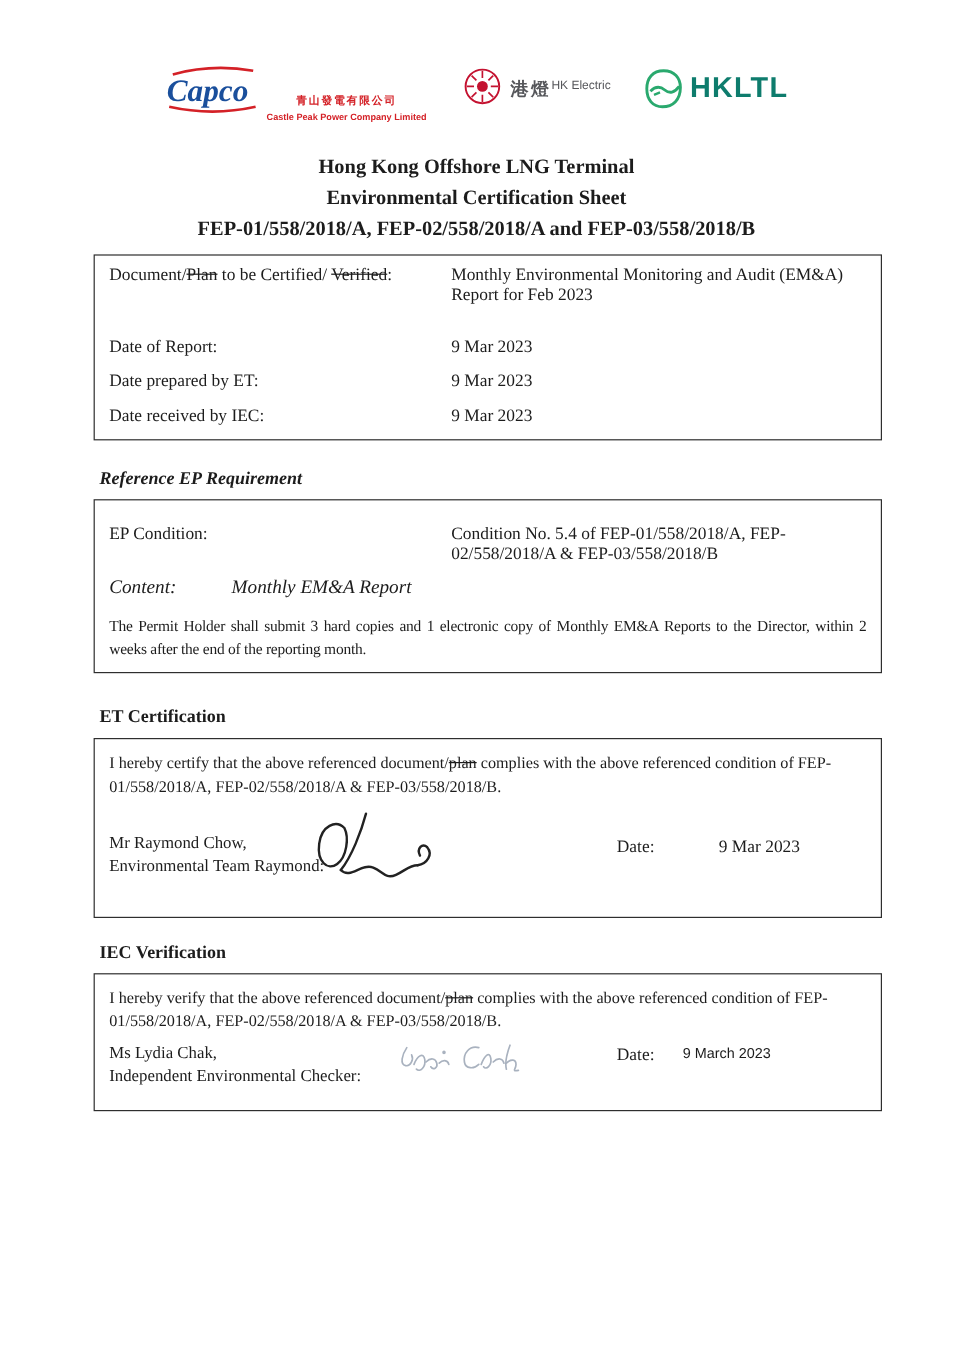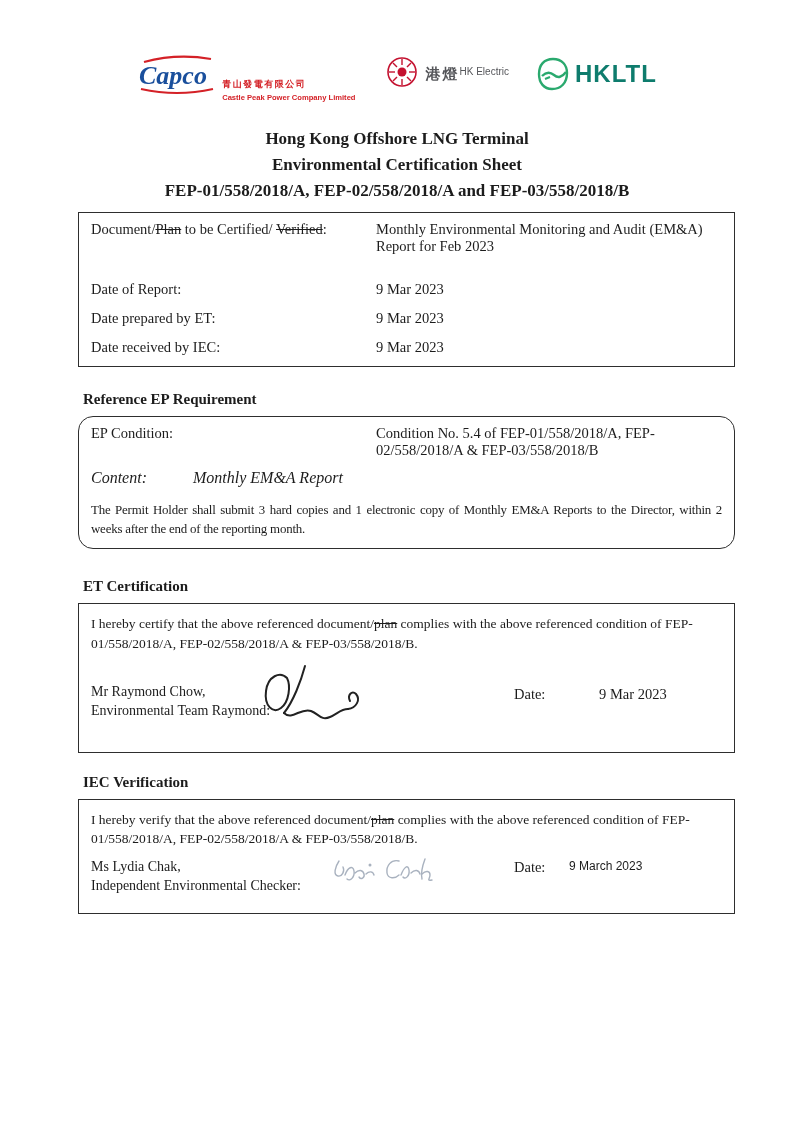--- a/index.html
+++ b/index.html
@@ -4,54 +4,54 @@
 <style>
   * { margin:0; padding:0; box-sizing:border-box; }
   html,body { background:#ffffff; }
   .page {
     position:relative; width:794px; height:1123px; background:#ffffff;
     font-family:"Liberation Serif", serif; color:#1c1c1c; overflow:hidden;
   }
   
   .logo-row {
     display:flex; align-items:center; justify-content:center;
-    gap:28px; padding-top:46px;
+    gap:28px; padding-top:46px;text-align:center;
   }
   .capco-logo { display:flex; align-items:center; gap:5px; }
   .capco-red-text { display:flex; flex-direction:column; justify-content:center; }
   .capco-cn { color:#d42127; font-weight:bold; font-size:9px; letter-spacing:1.5px; font-family:"DejaVu Sans", sans-serif;margin-top:32px; }
   .capco-en { color:#d42127; font-weight:bold; font-size:7.6px; font-family:"Liberation Sans", sans-serif; margin-top:2px; }
   .hke-logo { display:flex; align-items:center; gap:6px; }
   .hke-text { display:flex; align-items:flex-start; }
   .hke-cn { color:#55565a; font-size:15px; font-weight:bold; font-family:"DejaVu Sans", sans-serif; letter-spacing:2px; }
   .hke-en { color:#55565a; font-size:10px; font-family:"Liberation Sans", sans-serif; margin-top:1px; }
   .hkltl-logo { display:flex; align-items:center; gap:6px; }
   .hkltl-text { color:#0e7c6d; font-size:24px; font-weight:bold; font-family:"Liberation Sans", sans-serif; letter-spacing:1px; }
   
   .title-block { text-align:center; margin-top:24px; }
   .title-line { font-weight:bold; font-size:17px; line-height:26px; }
   
   .section-heading { font-weight:bold; font-size:15px; margin-left:83px; }
   .h1 { margin-top:32px; }
-  .h2 { margin-top:24px; }
+  .h2 { margin-top:24px;font-style:italic; }
   .h3 { margin-top:29px; }
   .h4 { margin-top:21px; }
   .boxed {
     width:657px; margin-left:78px; margin-top:8px;
     border:1.5px solid #2e2e2e; background:#fff;
   }
   .tbl { padding:8px 12px 10px 12px; font-size:14.5px; }
   .trow { display:flex; }
   .trow .lbl { width:285px; flex:0 0 285px; }
   .trow .val { flex:1; }
   .row-doc { min-height:48px; }
   .row-sm { margin-top:12px; min-height:17px; }
   .strike { text-decoration:line-through; }
   
-  .ep-tbl { padding:8px 12px 10px 12px; font-size:14.5px;border-radius:15px; }
+  .ep-tbl { padding:20px 12px 10px 12px; font-size:14.5px; }
   .ep-row { display:flex; }
   .ep-row .lbl { width:285px; flex:0 0 285px; }
   .ep-row .val { flex:1; }
   .content-row { display:flex; margin-top:10px; font-style:italic; font-size:16px;gap:12px; }
   .content-row .lbl { width:90px; flex:0 0 90px; }
   .requirement { margin-top:14px; font-size:12.9px; letter-spacing:-0.2px; text-align:justify; line-height:1.45; }
   
   .cert-box { padding:10px 12px 12px 12px; font-size:13.5px; position:relative; }
   .statement { line-height:1.45; }
   .sig-row { position:relative; margin-top:28px; height:58px; }

